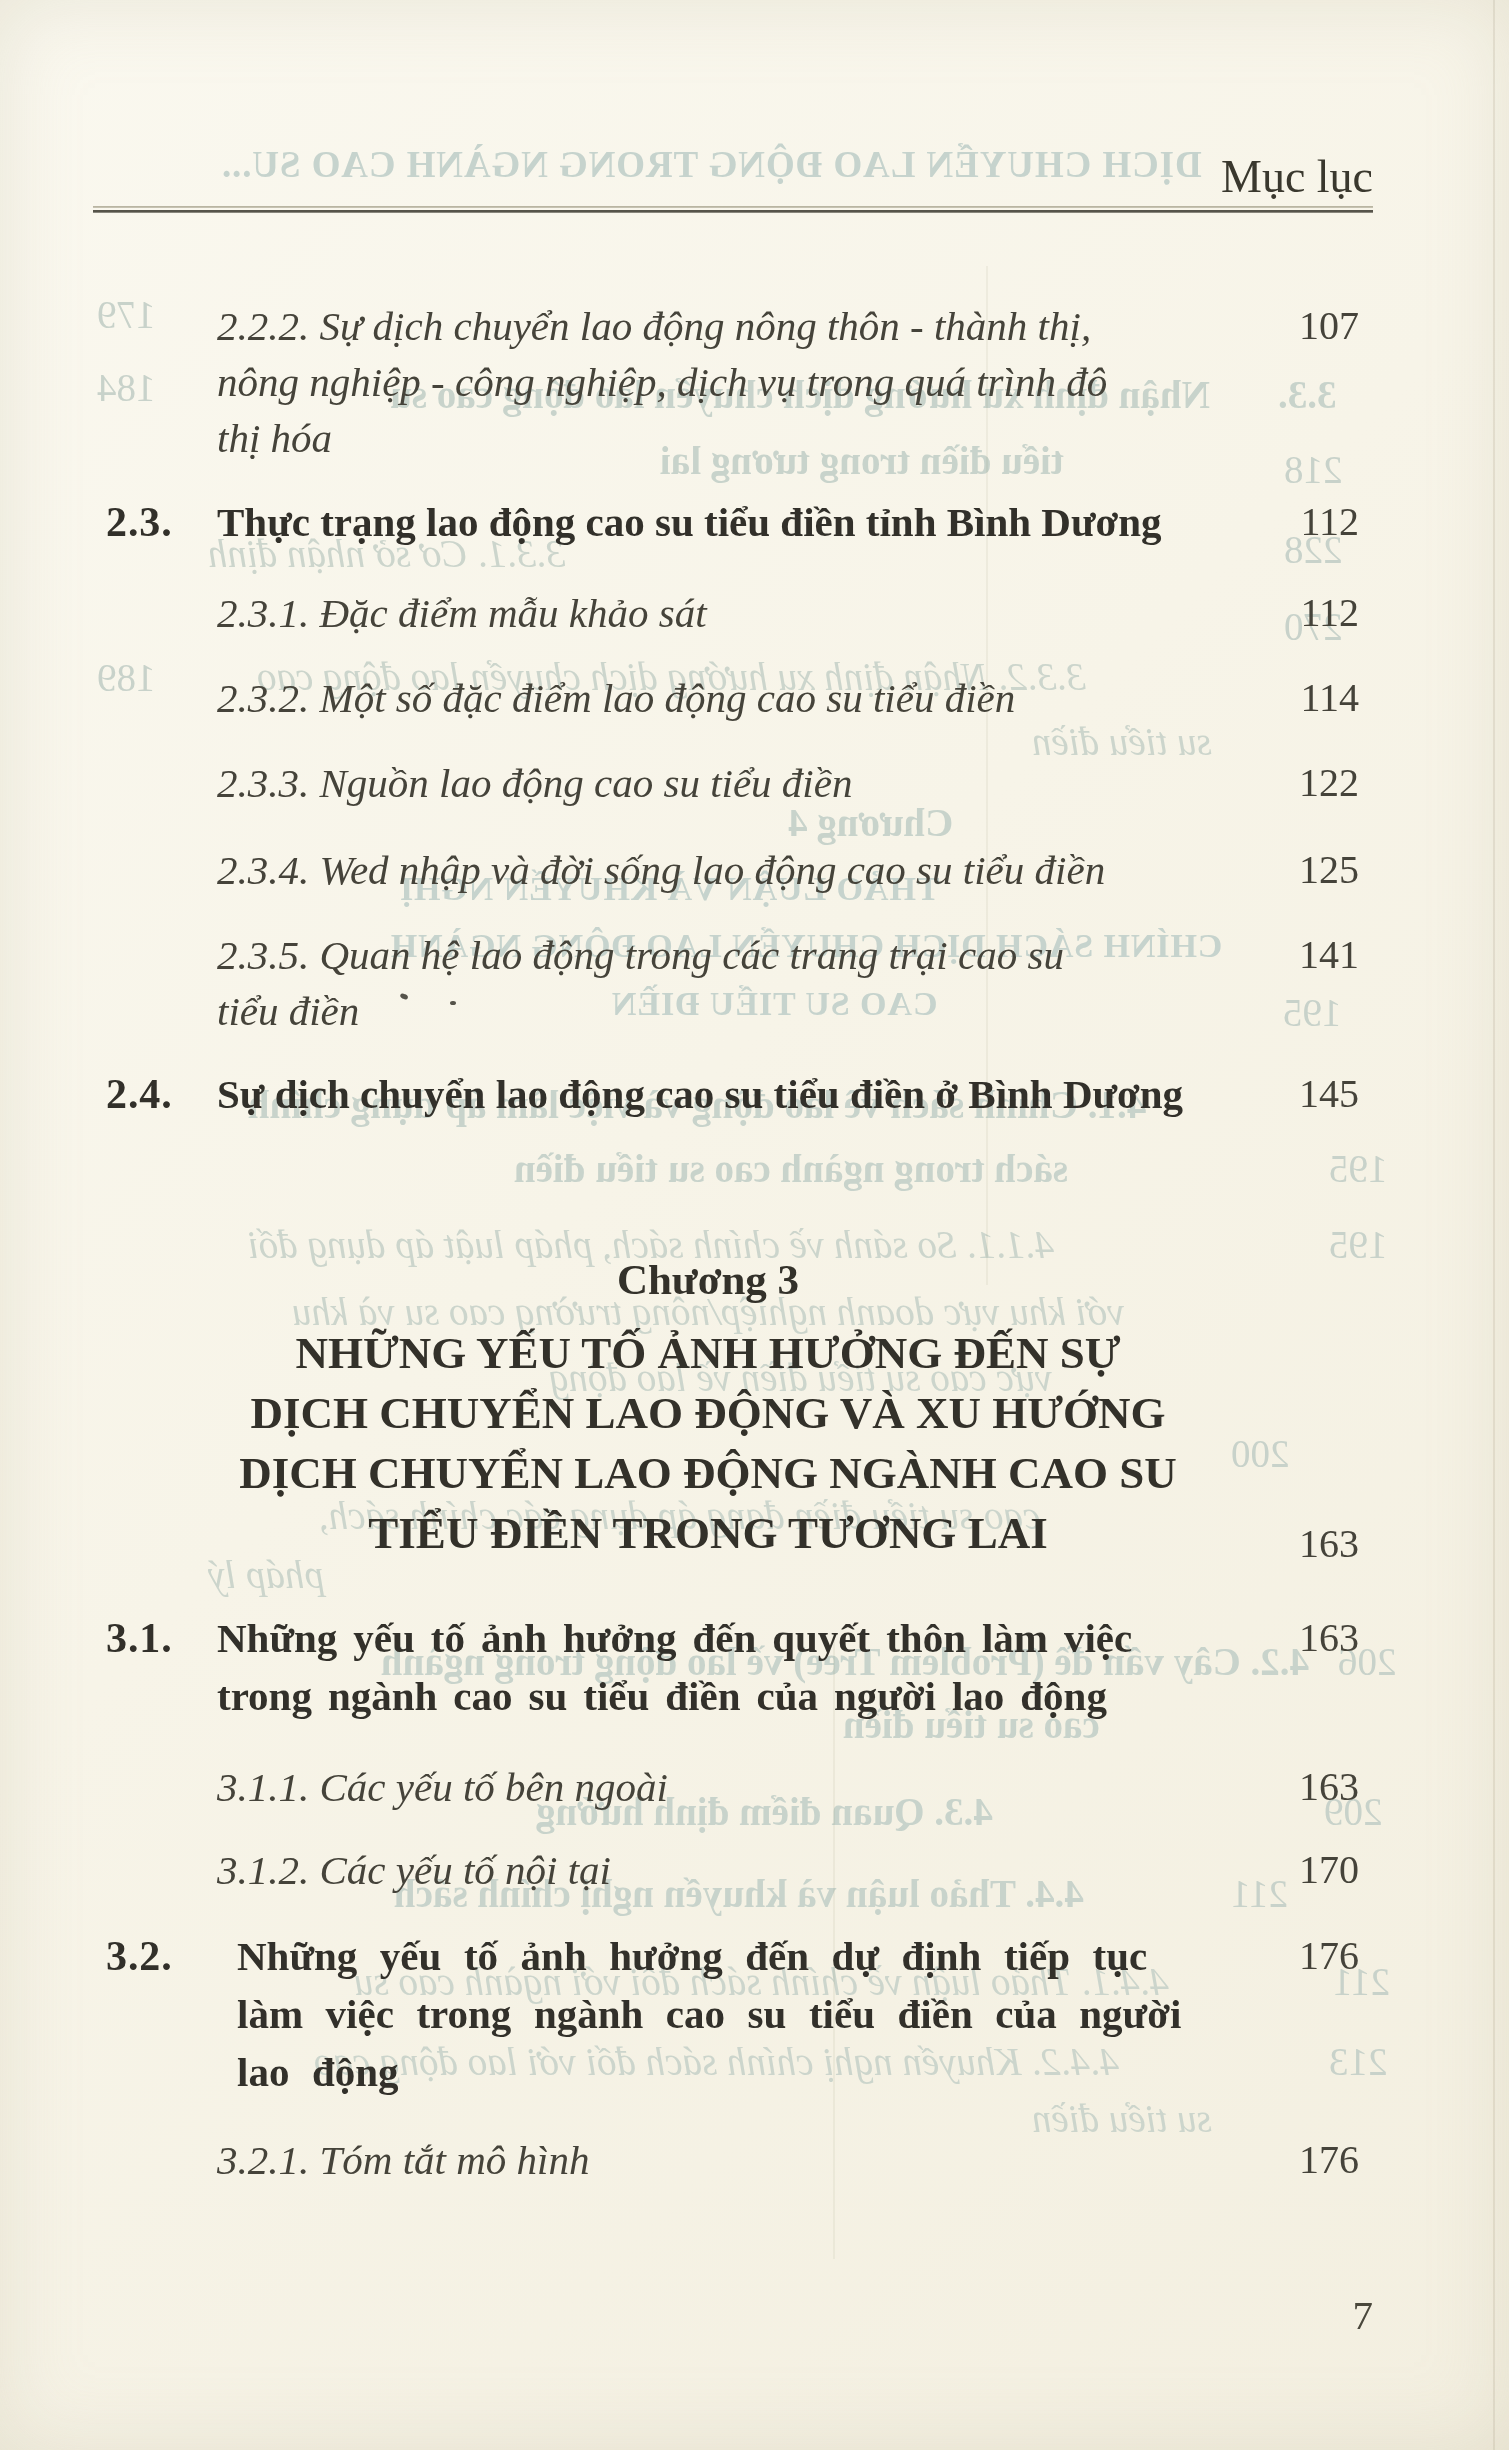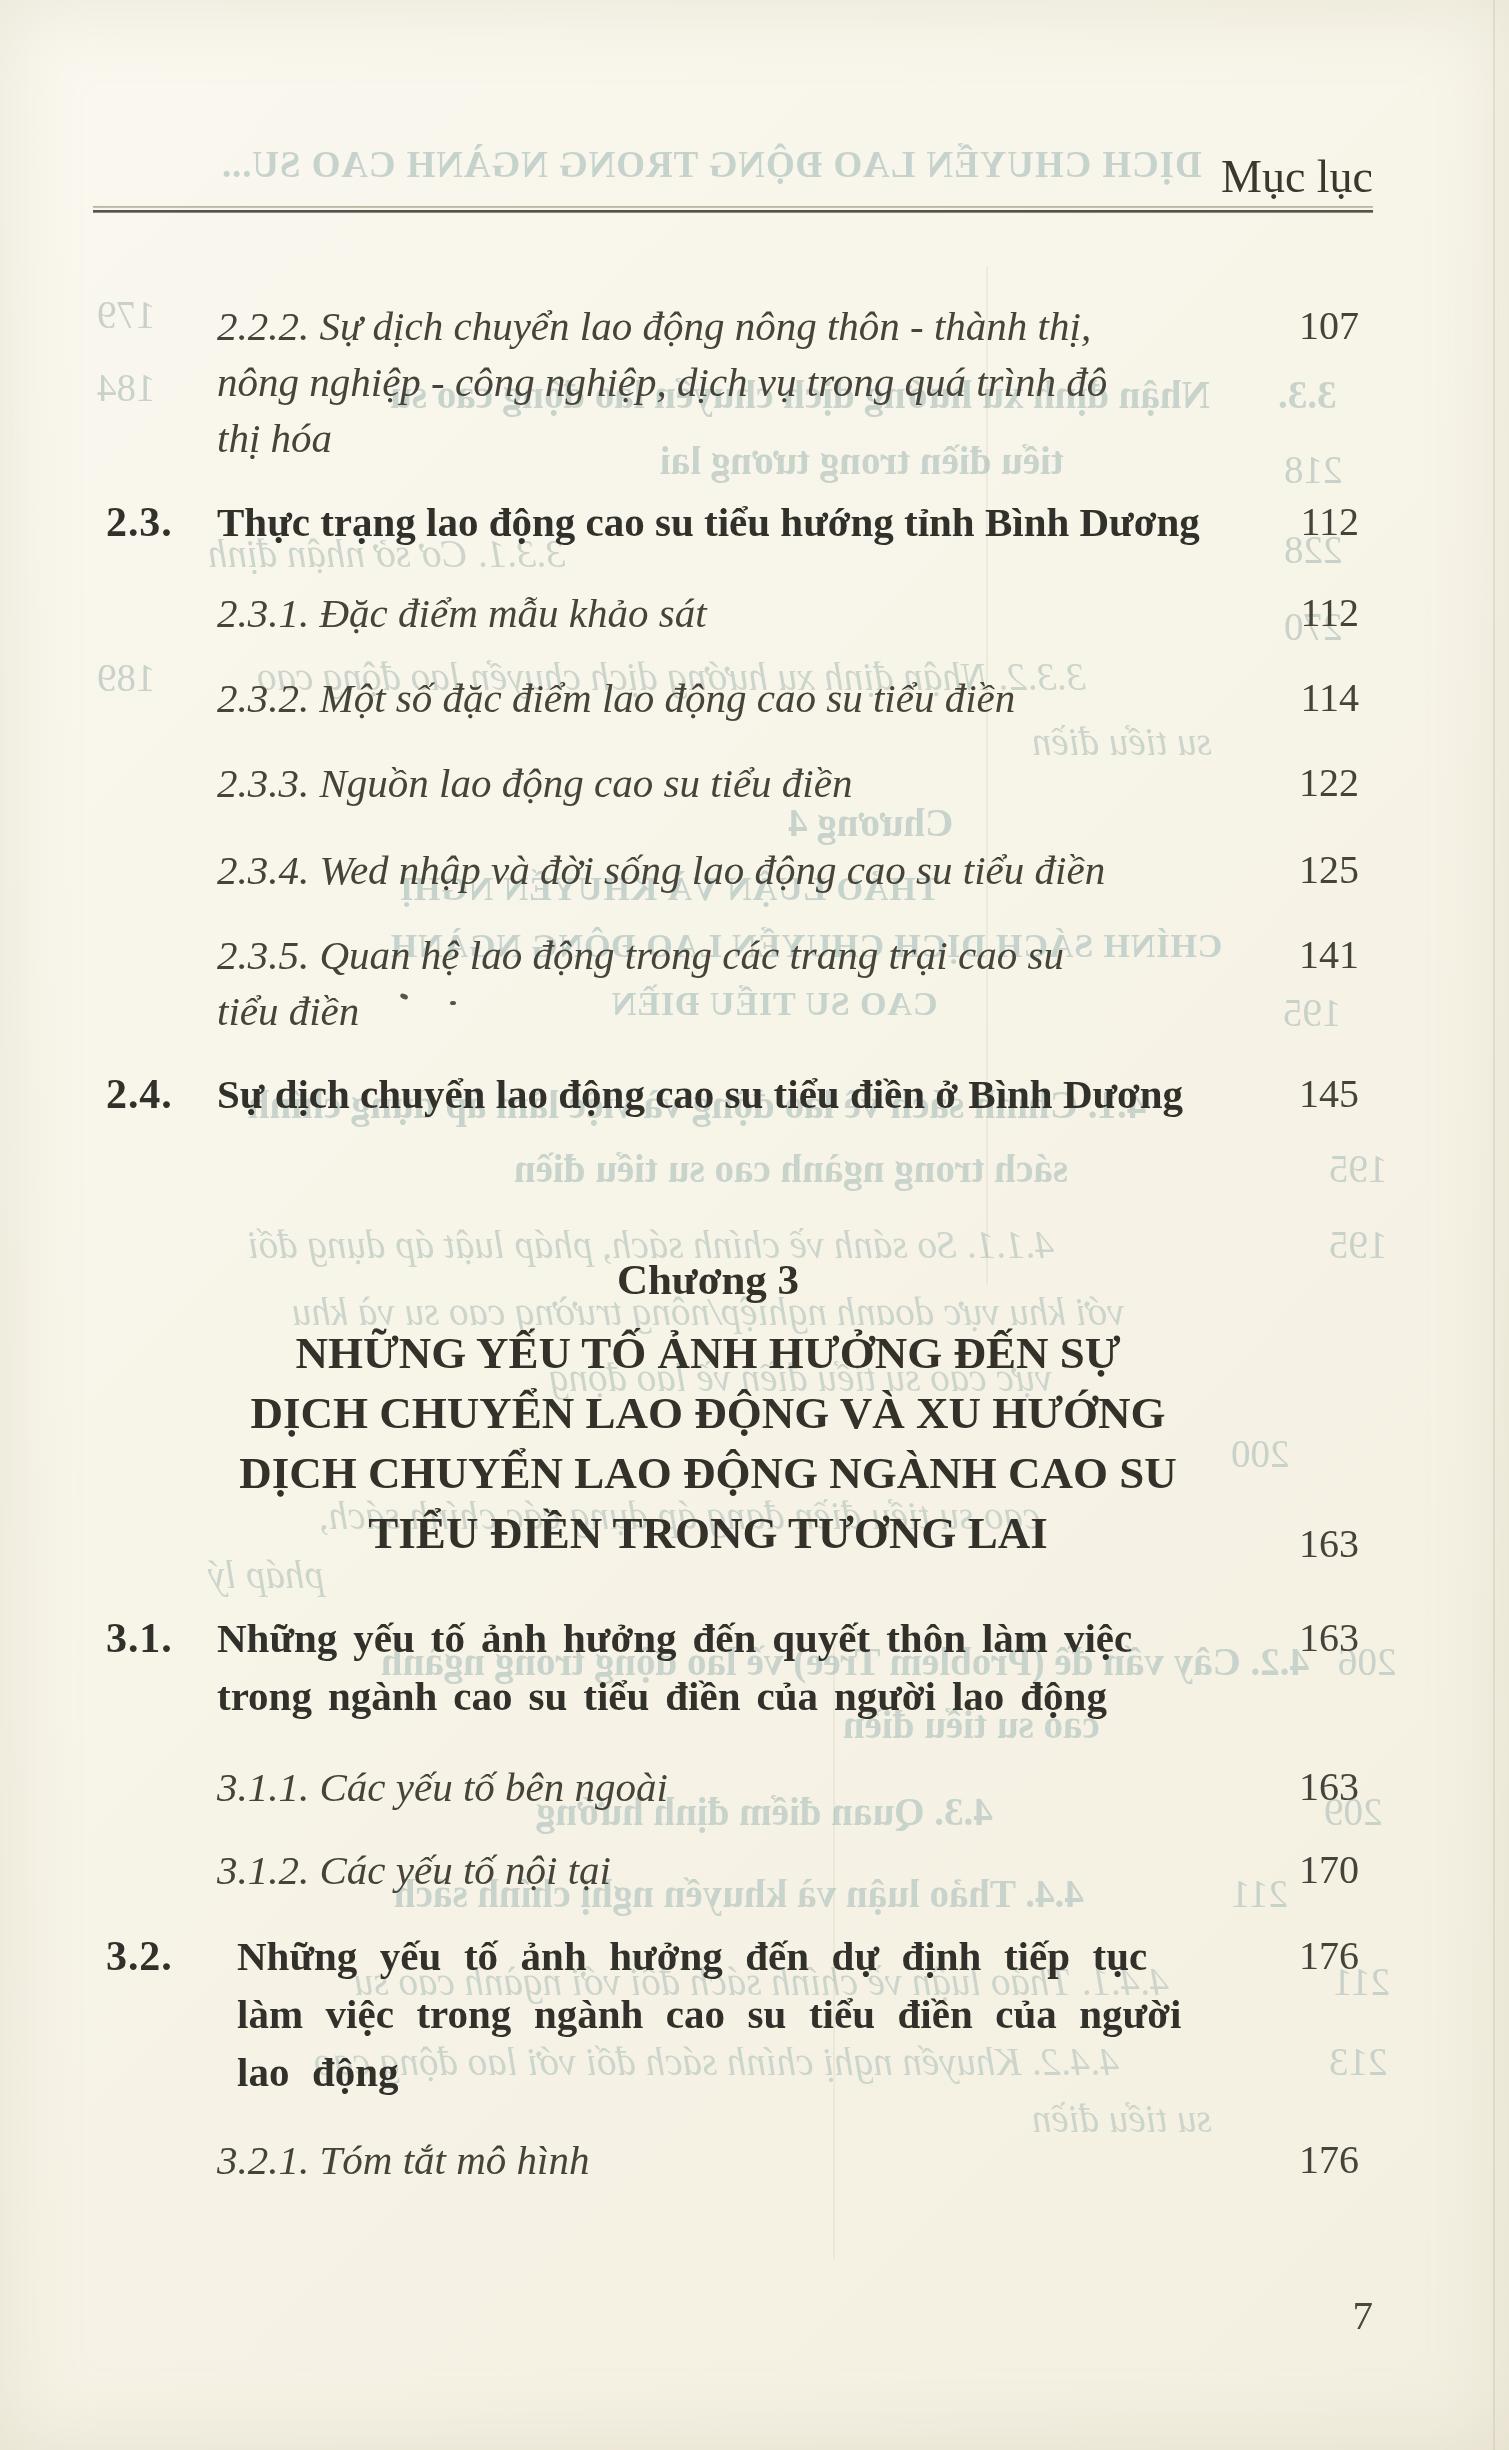--- a/index.html
+++ b/index.html
@@ -138,21 +138,21 @@
       <div class="ln">2.2.2. Sự dịch chuyển lao động nông thôn - thành thị,</div>
       <div class="ln">nông nghiệp - công nghiệp, dịch vụ trong quá trình đô</div>
       <div class="ln">thị hóa</div>
     </div>
     <div class="pg">107</div>
   </div>
 
   <div class="row" style="top:493px;">
     <div class="num">2.3.</div>
     <div class="lines bold">
-      <div class="ln">Thực trạng lao động cao su tiểu hướng tỉnh Bình Dương</div>
+      <div class="ln">Thực trạng lao động cao su tiểu điền tỉnh Bình Dương</div>
     </div>
     <div class="pg" style="line-height:58px;">112</div>
   </div>
 
   <div class="row" style="top:585px;">
     <div class="lines ital">
         <div class="ln">2.3.1. Đặc điểm mẫu khảo sát</div>
       </div>
     <div class="pg">112</div>
   </div>

